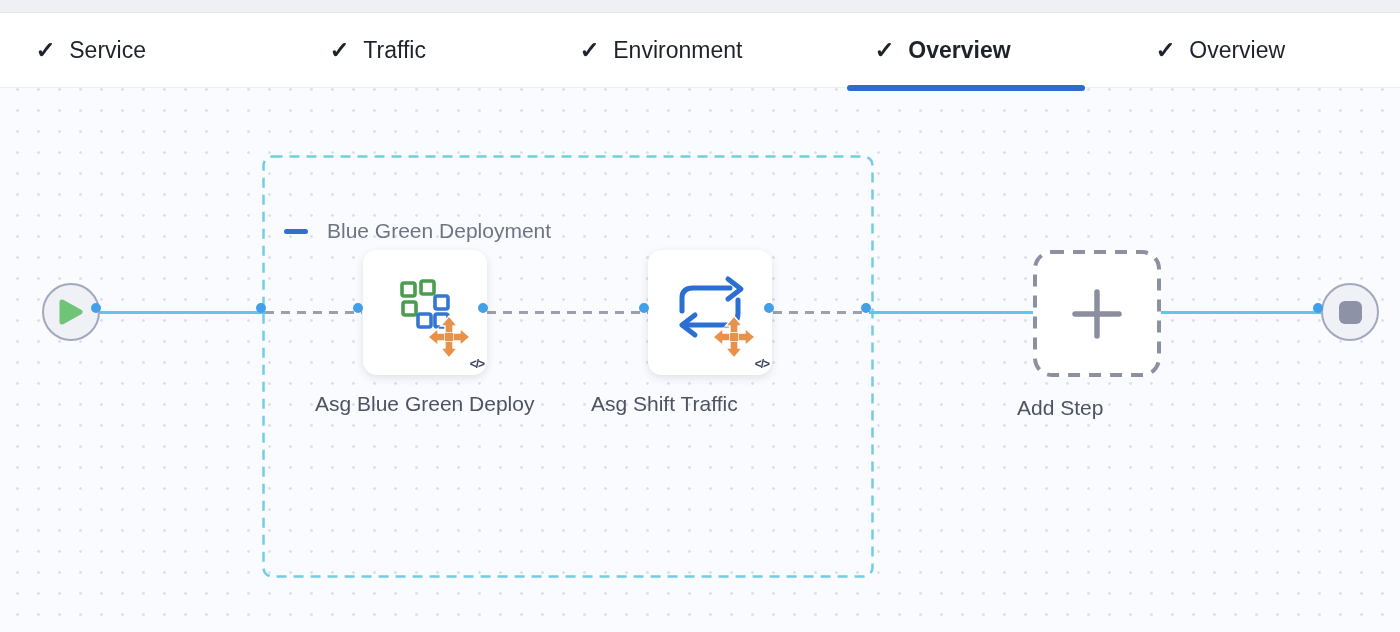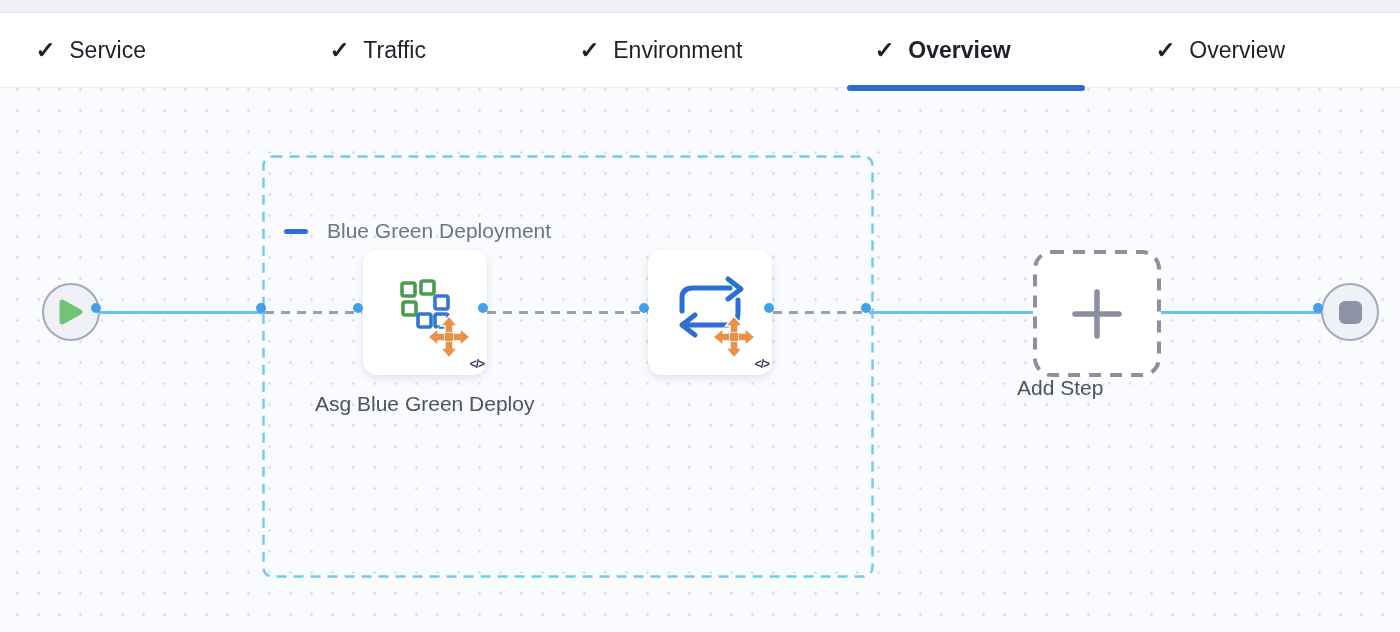--- a/index.html
+++ b/index.html
@@ -167,15 +167,16 @@
   <div class="port" style="left:90.5px;"></div>
   <div class="port" style="left:255.5px;"></div>
   <div class="port" style="left:352.5px;"></div>
   <div class="port" style="left:477.5px;"></div>
   <div class="port" style="left:638.5px;"></div>
   <div class="port" style="left:763.5px;"></div>
   <div class="port" style="left:860.5px;"></div>
   <div class="port" style="left:1312.5px;"></div>
 
   <div class="node-label" style="left:315px; top:296px; width:220px;">Asg Blue Green Deploy</div>
-  <div class="node-label" style="left:1017px; top:280px; width:160px;">Add Step</div>
+  <div class="node-label" style="left:591px; top:296px; width:240px;">Asg Shift Traffic</div>
+  <div class="node-label" style="left:1017px; top:300px; width:160px;">Add Step</div>
 
 </div>
 
 </body></html>

